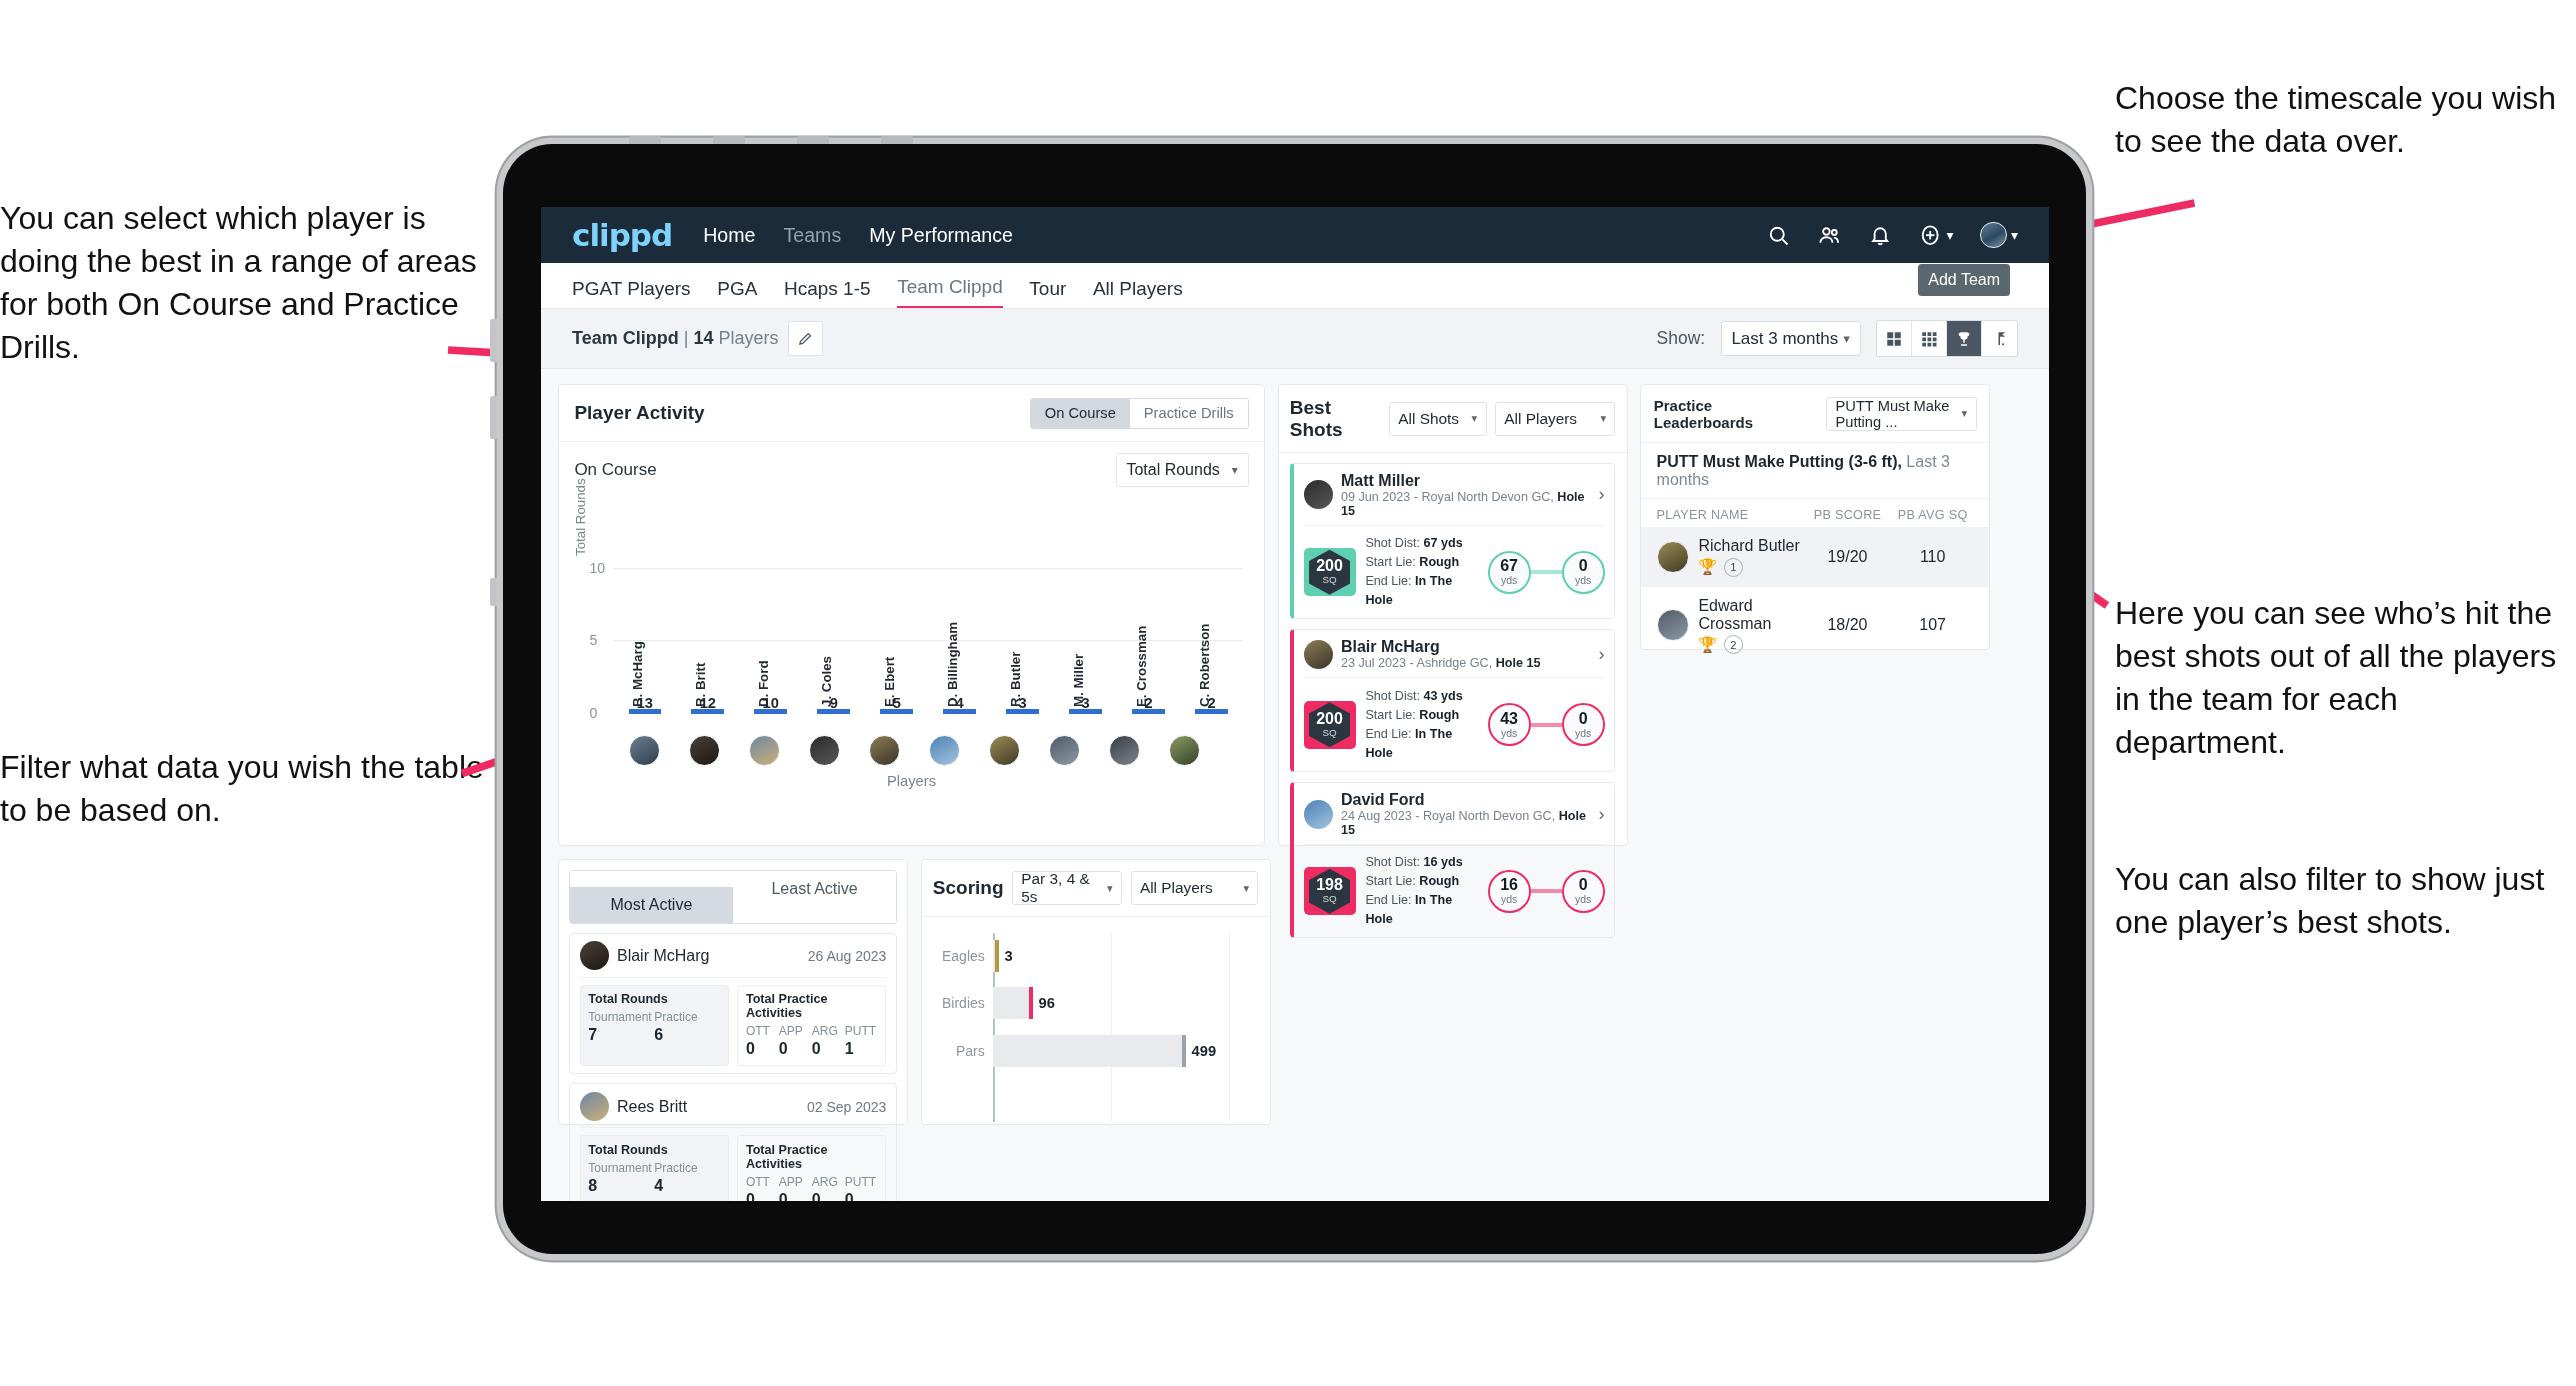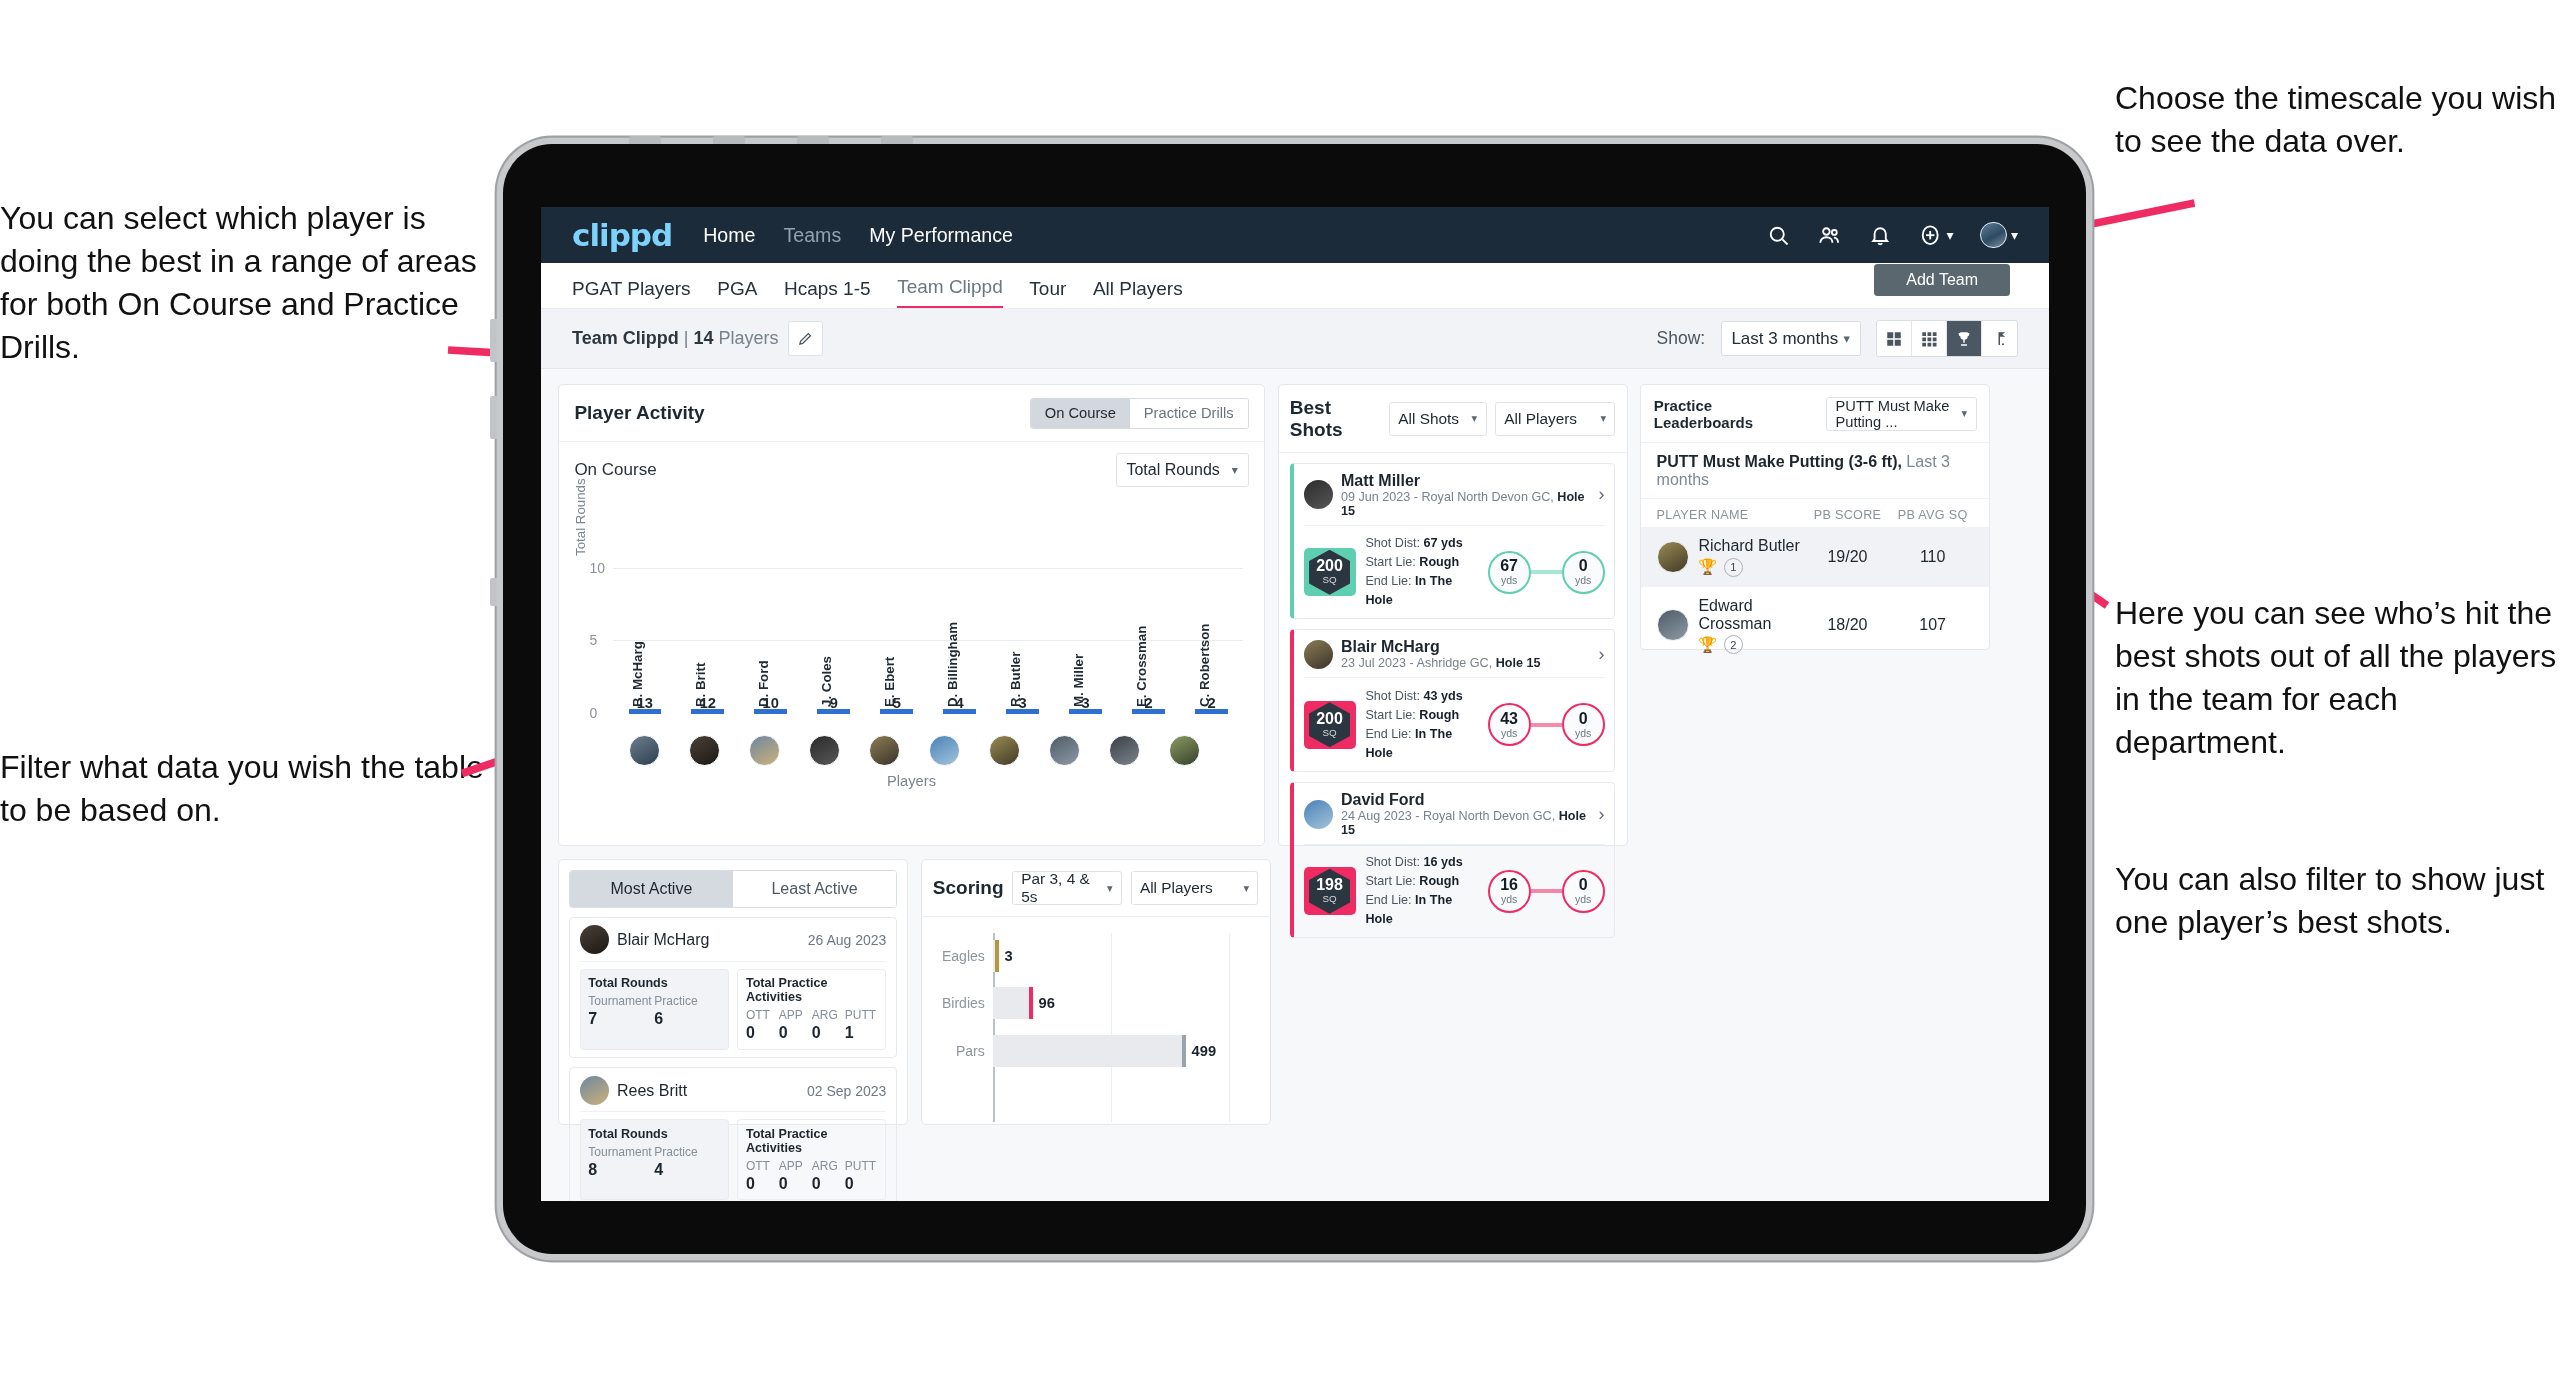--- a/index.html
+++ b/index.html
@@ -45,21 +45,21 @@
     background: linear-gradient(150deg,#5f7d97,#2e4a63 55%,#7a93a8);
     border: 1.4px solid #e9edf1; }
 
   
   #tabbar { height: 46px; background: #ffffff; display: flex; align-items: flex-end;
             padding: 0 31px; border-bottom: 0.7px solid #e7eaee; position: relative; }
   .tab { font-size: 19px; color: #27313b; margin-right: 26.6px; padding-bottom: 7.7px;
          cursor: pointer; }
   .tab.active { color: #6b7884; border-bottom: 2.8px solid #ef2b63; }
   #add-team-tip { position: absolute; right: 39px; top: 1.4px; background: #5b676f;
-                  color: #fff; font-size: 16px; padding: 7px 32px; border-radius: 3.5px; }
+                  color: #fff; font-size: 16px; padding: 7px 10px; border-radius: 3.5px; }
 
   
   #toolbar { height: 60px; background: #f1f3f6; display: flex; align-items: center;
              padding: 16px 31px; border-bottom: 0.7px solid #e3e7ec; }
   #team-label { font-size: 18px; color: #2d3740; }
   #team-label b { font-weight: 700; }
   #team-label span.light { color: #76828d; }
   #edit-btn { width: 35px; height: 35px; margin-left: 9.8px; background: #fff;
               border: 0.7px solid #dde2e8; border-radius: 2.8px; display: flex;
               align-items: center; justify-content: center; color: #48535d; }
@@ -171,21 +171,21 @@
           font-size: 11.2px; color: #3c464f; display: flex; align-items: center;
           justify-content: center; }
   .col-nm { width: 175px; } .col-sc { width: 105px; text-align: center; }
   .col-sq { width: 98px; text-align: center; }
   .lb-val { font-size: 16px; color: #1d262e; }
 
   #activity-card { width: 350px; height: 266px; padding: 9.8px; }
   .tab2 { display: flex; border: 0.7px solid #d9dee4; border-radius: 3.5px; overflow: hidden; }
   .tab2 div { flex: 1; text-align: center; padding: 9px 0; font-size: 16px;
               color: #4d5862; background: #fff; }
-  .tab2 div.on { background: #d5dae0; color: #1d262e; }
+  .tab2 div.on { background: #d5dae0; color: #1d262e; margin-top: 16px; }
   .act-card { border: 0.7px solid #e6eaee; border-radius: 4.2px; margin-top: 9px;
               padding: 7.7px 9.8px; }
   .act-hd { display: flex; align-items: center; gap: 8.4px; padding-bottom: 6.3px;
             border-bottom: 0.7px solid #eef1f4; }
   .act-name { font-size: 16px; color: #1d262e; }
   .act-date { margin-left: auto; font-size: 14px; color: #6f7983; }
   .act-bd { display: flex; gap: 8.4px; margin-top: 7px; }
   .box { flex: 1; border: 0.7px solid #e9edf1; border-radius: 3.5px; padding: 6.3px 7.7px; }
   .box.grey { background: #f1f3f6; border-color: #e8ebef; }
   .box-t { font-size: 12.6px; font-weight: 700; color: #1d262e; margin-bottom: 4.2px; }

